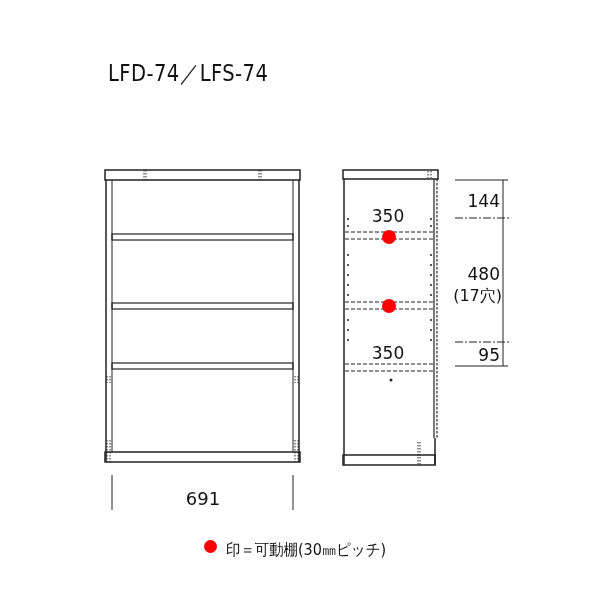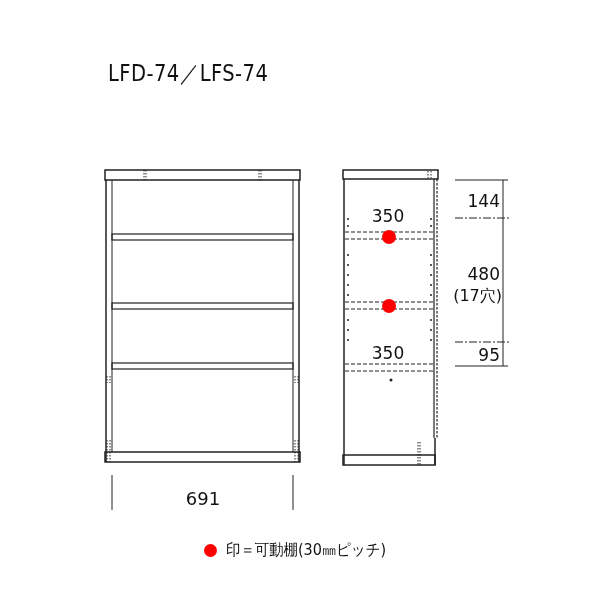--- a/index.html
+++ b/index.html
@@ -1,20 +1,20 @@
 <!DOCTYPE html>
 <html><head>
 <meta charset="utf-8">
 <style>
   html, body { margin:0; padding:0; background:#ffffff; }
   body { width:600px; height:600px; position:relative; overflow:hidden; font-family:"Liberation Sans", sans-serif; }
   .title { position:absolute; left:108px; top:58px; font-family:"DejaVu Sans", sans-serif; font-size:23px; color:#111; letter-spacing:0.5px; transform:scaleX(0.85); transform-origin:left top; white-space:nowrap; }
   svg.draw { position:absolute; left:0; top:0; }
   .lbl { font-family:"DejaVu Sans", sans-serif; fill:#111; }
-  .legend { position:absolute; left:204px; top:540px; font-family:"DejaVu Sans", sans-serif; font-size:16px; color:#111; white-space:nowrap; display:flex; align-items:center; }
+  .legend { position:absolute; left:204px; top:540px; font-family:"DejaVu Sans", sans-serif; font-size:16px; color:#111; white-space:nowrap; display:flex; align-items:flex-start; }
   .legend .dot { width:13px; height:13px; border-radius:50%; background:#ff0000; display:inline-block; margin-right:9px; }
   .legend .txt { transform:scaleX(0.9); transform-origin:left center; display:inline-block; }
 </style>
 </head>
 <body>
 
 <div class="title">LFD-74／LFS-74</div>
 
 <svg class="draw" width="600" height="600" viewBox="0 0 600 600">
 

